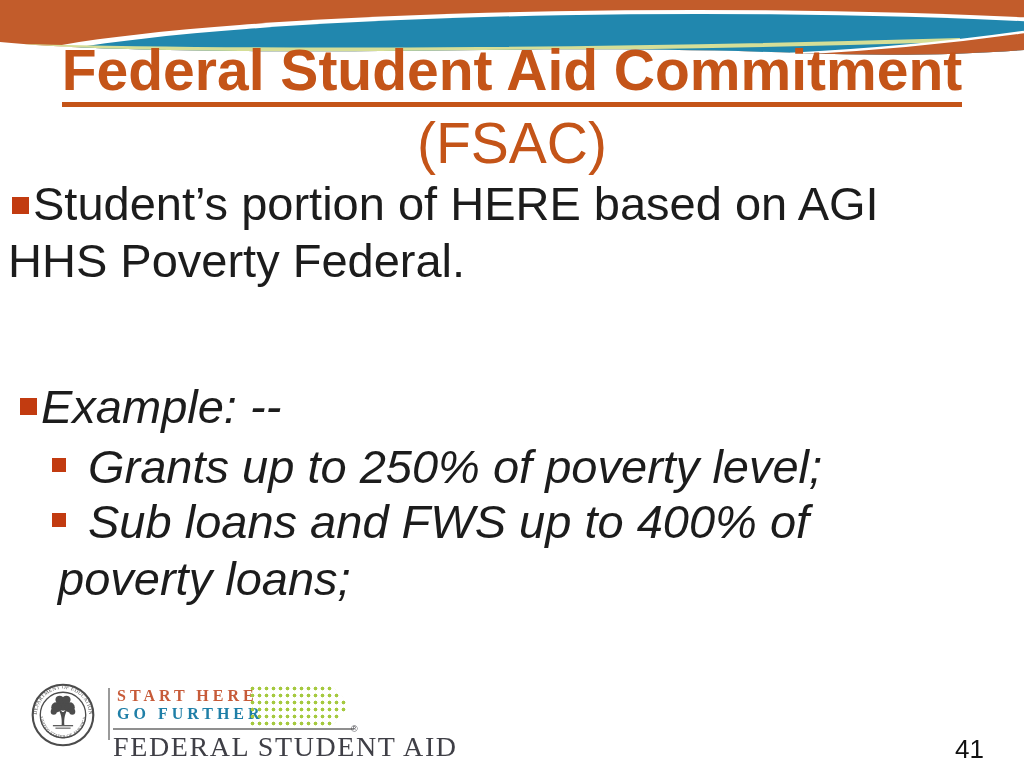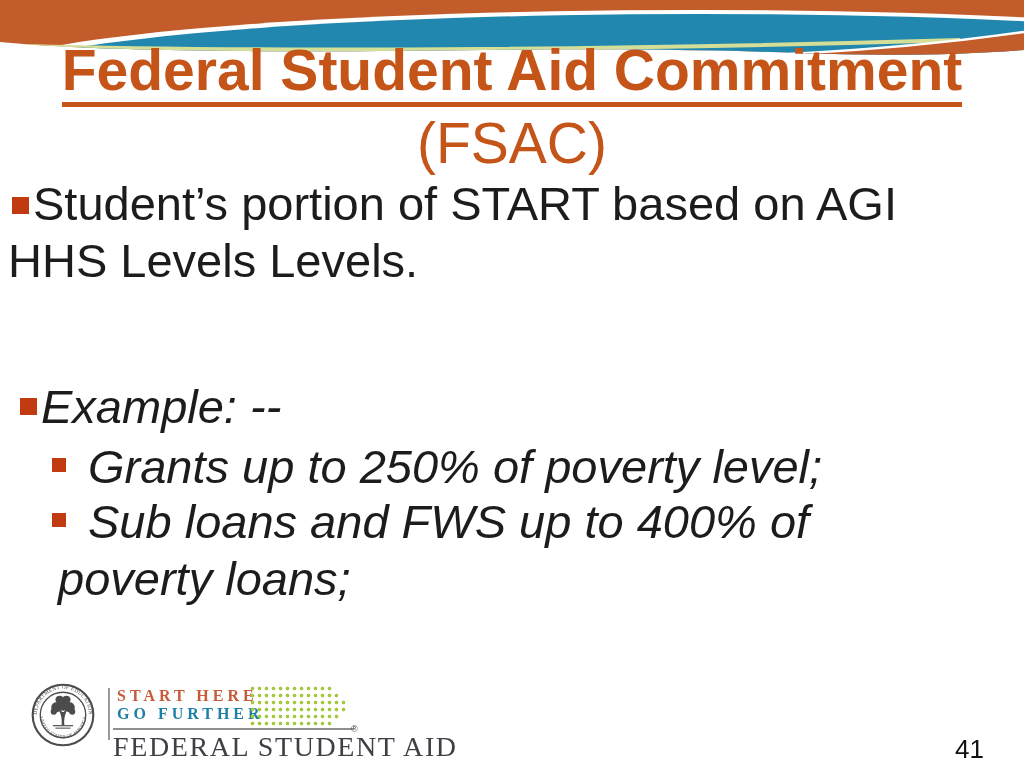--- a/index.html
+++ b/index.html
@@ -91,22 +91,22 @@
     </svg>
   </div>
 
   <div class="title">
     <span class="title-line1">Federal Student Aid Commitment</span>
     <span class="title-line2">(FSAC)</span>
   </div>
 
   <div class="para p1">
     <span class="sq"></span>
-    <div class="line1">Student’s portion of START based on AGI</div>
-    <div class="line3">HHS Levels Levels.</div>
+    <div class="line1">Student’s portion of HERE based on AGI</div>
+    <div class="line3">HHS Poverty Federal.</div>
   </div>
 
   <div class="para p2">
     <span class="sq"></span>
     <span class="txt">Example: --</span>
   </div>
 
   <div class="para p3">
     <span class="sq"></span>
     <span class="txt">Grants up to 250% of poverty level;</span>

